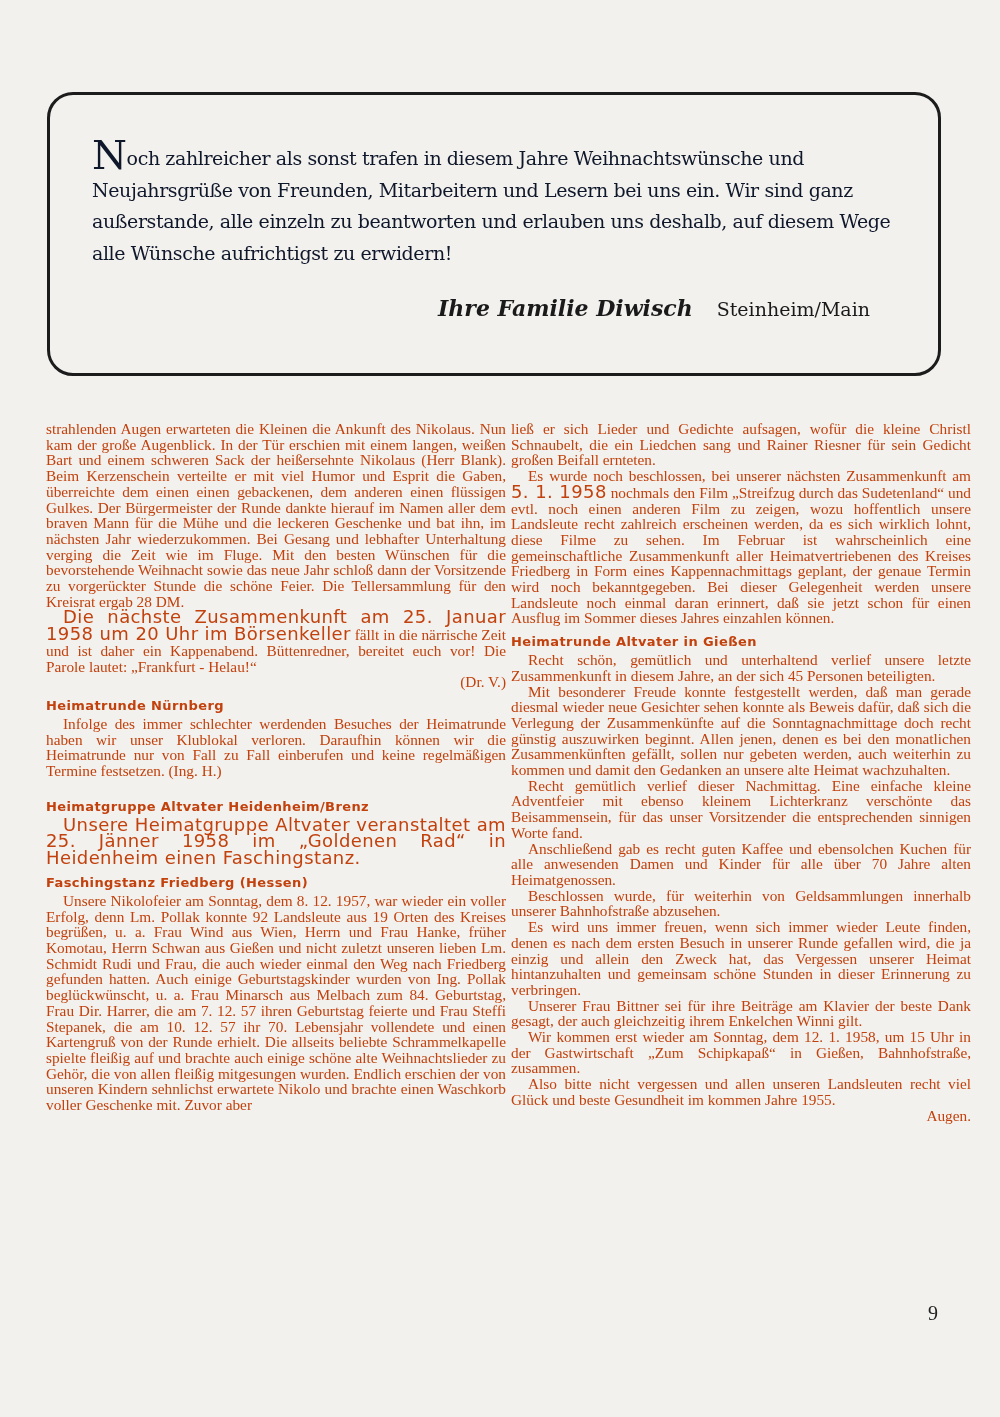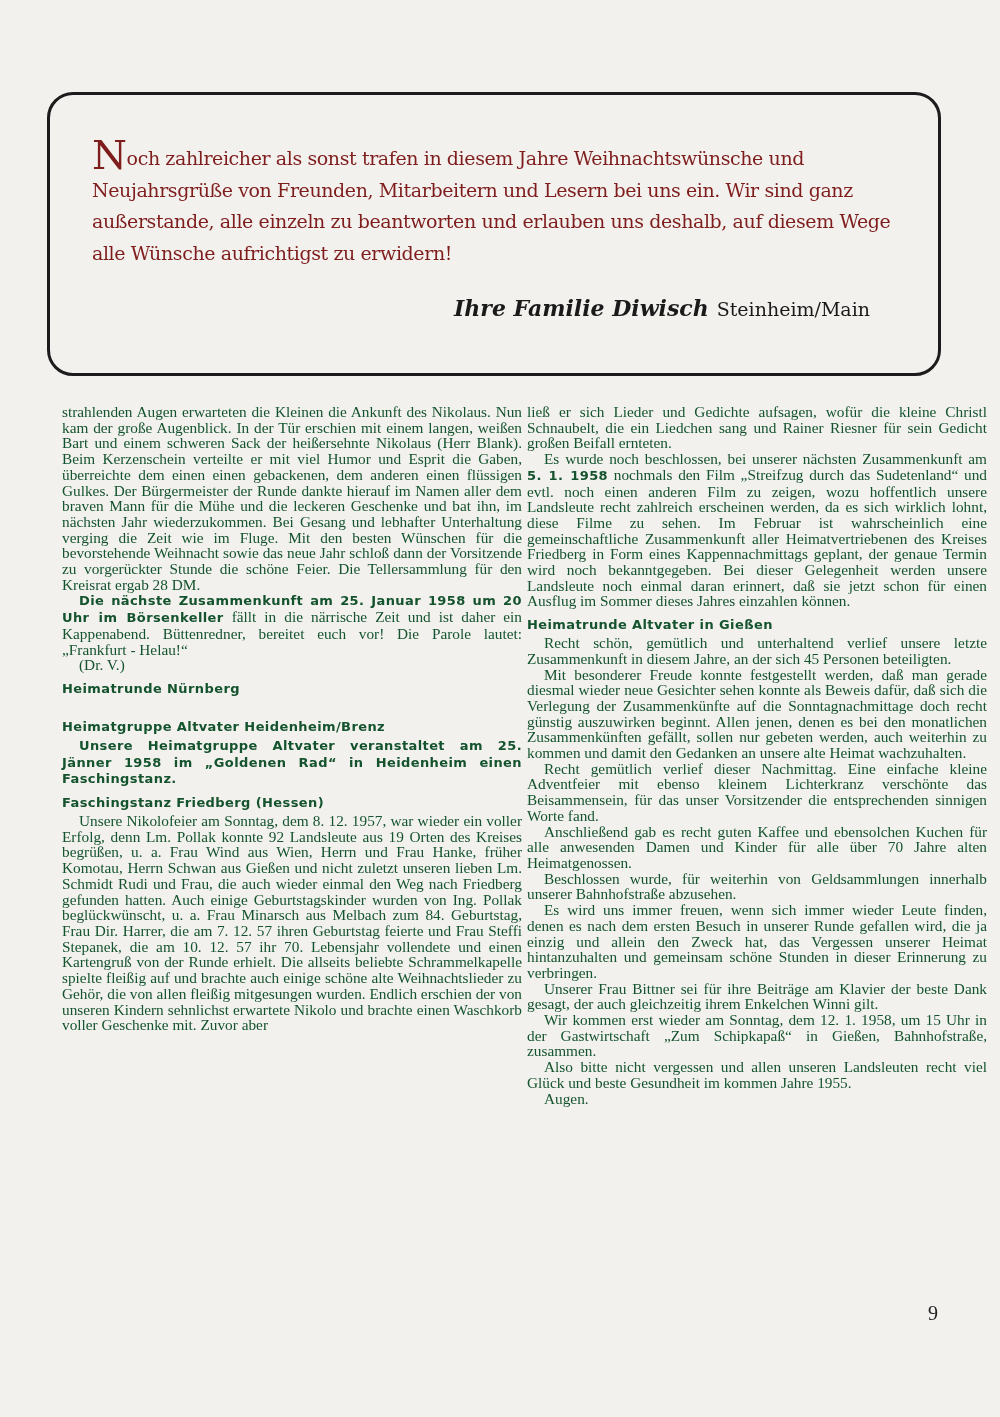--- a/index.html
+++ b/index.html
@@ -19,73 +19,72 @@
     box-sizing: border-box;
   }
   .greeting {
     position: absolute;
     left: 92px; top: 140px;
     width: 800px;
     font-family: "DejaVu Serif", serif;
     font-size: 19px;
     line-height: 31.5px;
     letter-spacing: -0.4px;
-    color: #7f1d1d;
+    color: #0f172a;
   }
   .greeting .dropcap {
     font-size: 40px;
     line-height: 30px;
     vertical-align: -4px;
   }
   .signature {
     position: absolute;
     left: 430px; top: 295px;
     width: 440px;
     text-align: right;
     font-family: "DejaVu Serif", serif;
     font-size: 19px;
     color: #1a1a1a;
   }
   .signature .script {
     font-family: "DejaVu Serif", serif;
     font-style: italic;
     font-weight: bold;
     font-size: 22px;
-    margin-right: 8px;
+    margin-right: 24px;
   }
   .col {
     position: absolute;
-    top: 404px;
+    top: 421px;
     width: 460px;
     font-family: "Liberation Serif", serif;
     font-size: 15.3px;
     line-height: 15.7px;
     text-align: justify;
-    color: #14532d;
-    margin-left: 16px;
+    color: #c2410c;
   }
   .col-left { left: 46px; }
   .col-right { left: 511px; }
   .col p { margin: 0; text-indent: 17px; }
   .col p.noindent { text-indent: 0; }
   .col h3 {
     margin: 8px 0 2px 0;
     font-family: "DejaVu Sans", sans-serif;
     font-size: 13px;
     line-height: 16px;
     font-weight: bold;
     letter-spacing: 0.4px;
   }
   .col .bold-sans {
     font-family: "DejaVu Sans", sans-serif;
-    font-weight: bold;
-    font-size: 13px;
+    font-weight: normal;
+    font-size: 18px;
     letter-spacing: 0.4px;
   }
-  .col .signoff { text-align: left; display: block; }
+  .col .signoff { text-align: right; display: block; }
   .col .gap { height: 12px; }
   .page-number {
     position: absolute;
     left: 928px; top: 1302px;
     font-family: "Liberation Serif", serif;
     font-size: 20px;
     color: #222;
   }
 </style>
 </head>
@@ -97,20 +96,21 @@
 
 <div class="signature">
   <span class="script">Ihre Familie Diwisch</span><span>Steinheim/Main</span>
 </div>
 
 <div class="col col-left">
   <p class="noindent">strahlenden Augen erwarteten die Kleinen die Ankunft des Nikolaus. Nun kam der große Augenblick. In der Tür erschien mit einem langen, weißen Bart und einem schweren Sack der heißersehnte Nikolaus (Herr Blank). Beim Kerzenschein verteilte er mit viel Humor und Esprit die Gaben, überreichte dem einen einen gebackenen, dem anderen einen flüssigen Gulkes. Der Bürgermeister der Runde dankte hierauf im Namen aller dem braven Mann für die Mühe und die leckeren Geschenke und bat ihn, im nächsten Jahr wiederzukommen. Bei Gesang und lebhafter Unterhaltung verging die Zeit wie im Fluge. Mit den besten Wünschen für die bevorstehende Weihnacht sowie das neue Jahr schloß dann der Vorsitzende zu vorgerückter Stunde die schöne Feier. Die Tellersammlung für den Kreisrat ergab 28 DM.</p>
   <p><span class="bold-sans">Die nächste Zusammenkunft am 25. Januar 1958 um 20 Uhr im Börsenkeller</span><span> fällt in die närrische Zeit und ist daher ein Kappenabend. Büttenredner, bereitet euch vor! Die Parole lautet: „Frankfurt - Helau!“</span><span class="signoff">(Dr. V.)</span></p>
 
   <h3>Heimatrunde Nürnberg</h3>
+  <p>Infolge des immer schlechter werdenden Besuches der Heimatrunde haben wir unser Klublokal verloren. Daraufhin können wir die Heimatrunde nur von Fall zu Fall einberufen und keine regelmäßigen Termine festsetzen.  (Ing. H.)</p>
   <div class="gap"></div>
 
   <h3>Heimatgruppe Altvater Heidenheim/Brenz</h3>
   <p><span class="bold-sans">Unsere Heimatgruppe Altvater veranstaltet am 25. Jänner 1958 im „Goldenen Rad“ in Heidenheim einen Faschingstanz.</span></p>
 
   <h3>Faschingstanz Friedberg (Hessen)</h3>
   <p>Unsere Nikolofeier am Sonntag, dem 8. 12. 1957, war wieder ein voller Erfolg, denn Lm. Pollak konnte 92 Landsleute aus 19 Orten des Kreises begrüßen, u. a. Frau Wind aus Wien, Herrn und Frau Hanke, früher Komotau, Herrn Schwan aus Gießen und nicht zuletzt unseren lieben Lm. Schmidt Rudi und Frau, die auch wieder einmal den Weg nach Friedberg gefunden hatten. Auch einige Geburtstagskinder wurden von Ing. Pollak beglückwünscht, u. a. Frau Minarsch aus Melbach zum 84. Geburtstag, Frau Dir. Harrer, die am 7. 12. 57 ihren Geburtstag feierte und Frau Steffi Stepanek, die am 10. 12. 57 ihr 70. Lebensjahr vollendete und einen Kartengruß von der Runde erhielt. Die allseits beliebte Schrammelkapelle spielte fleißig auf und brachte auch einige schöne alte Weihnachtslieder zu Gehör, die von allen fleißig mitgesungen wurden. Endlich erschien der von unseren Kindern sehnlichst erwartete Nikolo und brachte einen Waschkorb voller Geschenke mit. Zuvor aber</p>
 </div>
 
 <div class="col col-right">

